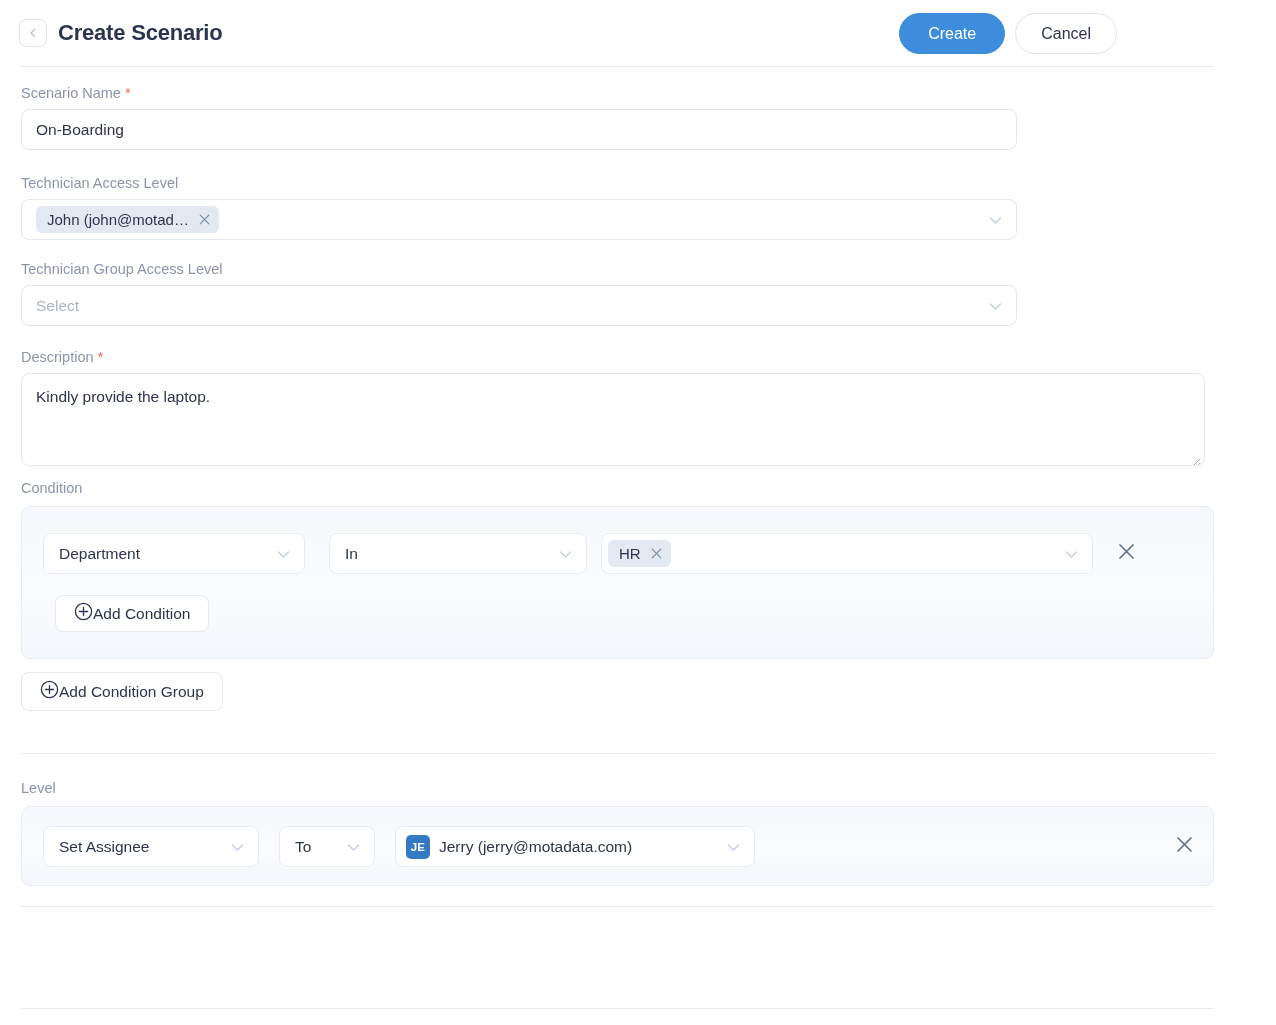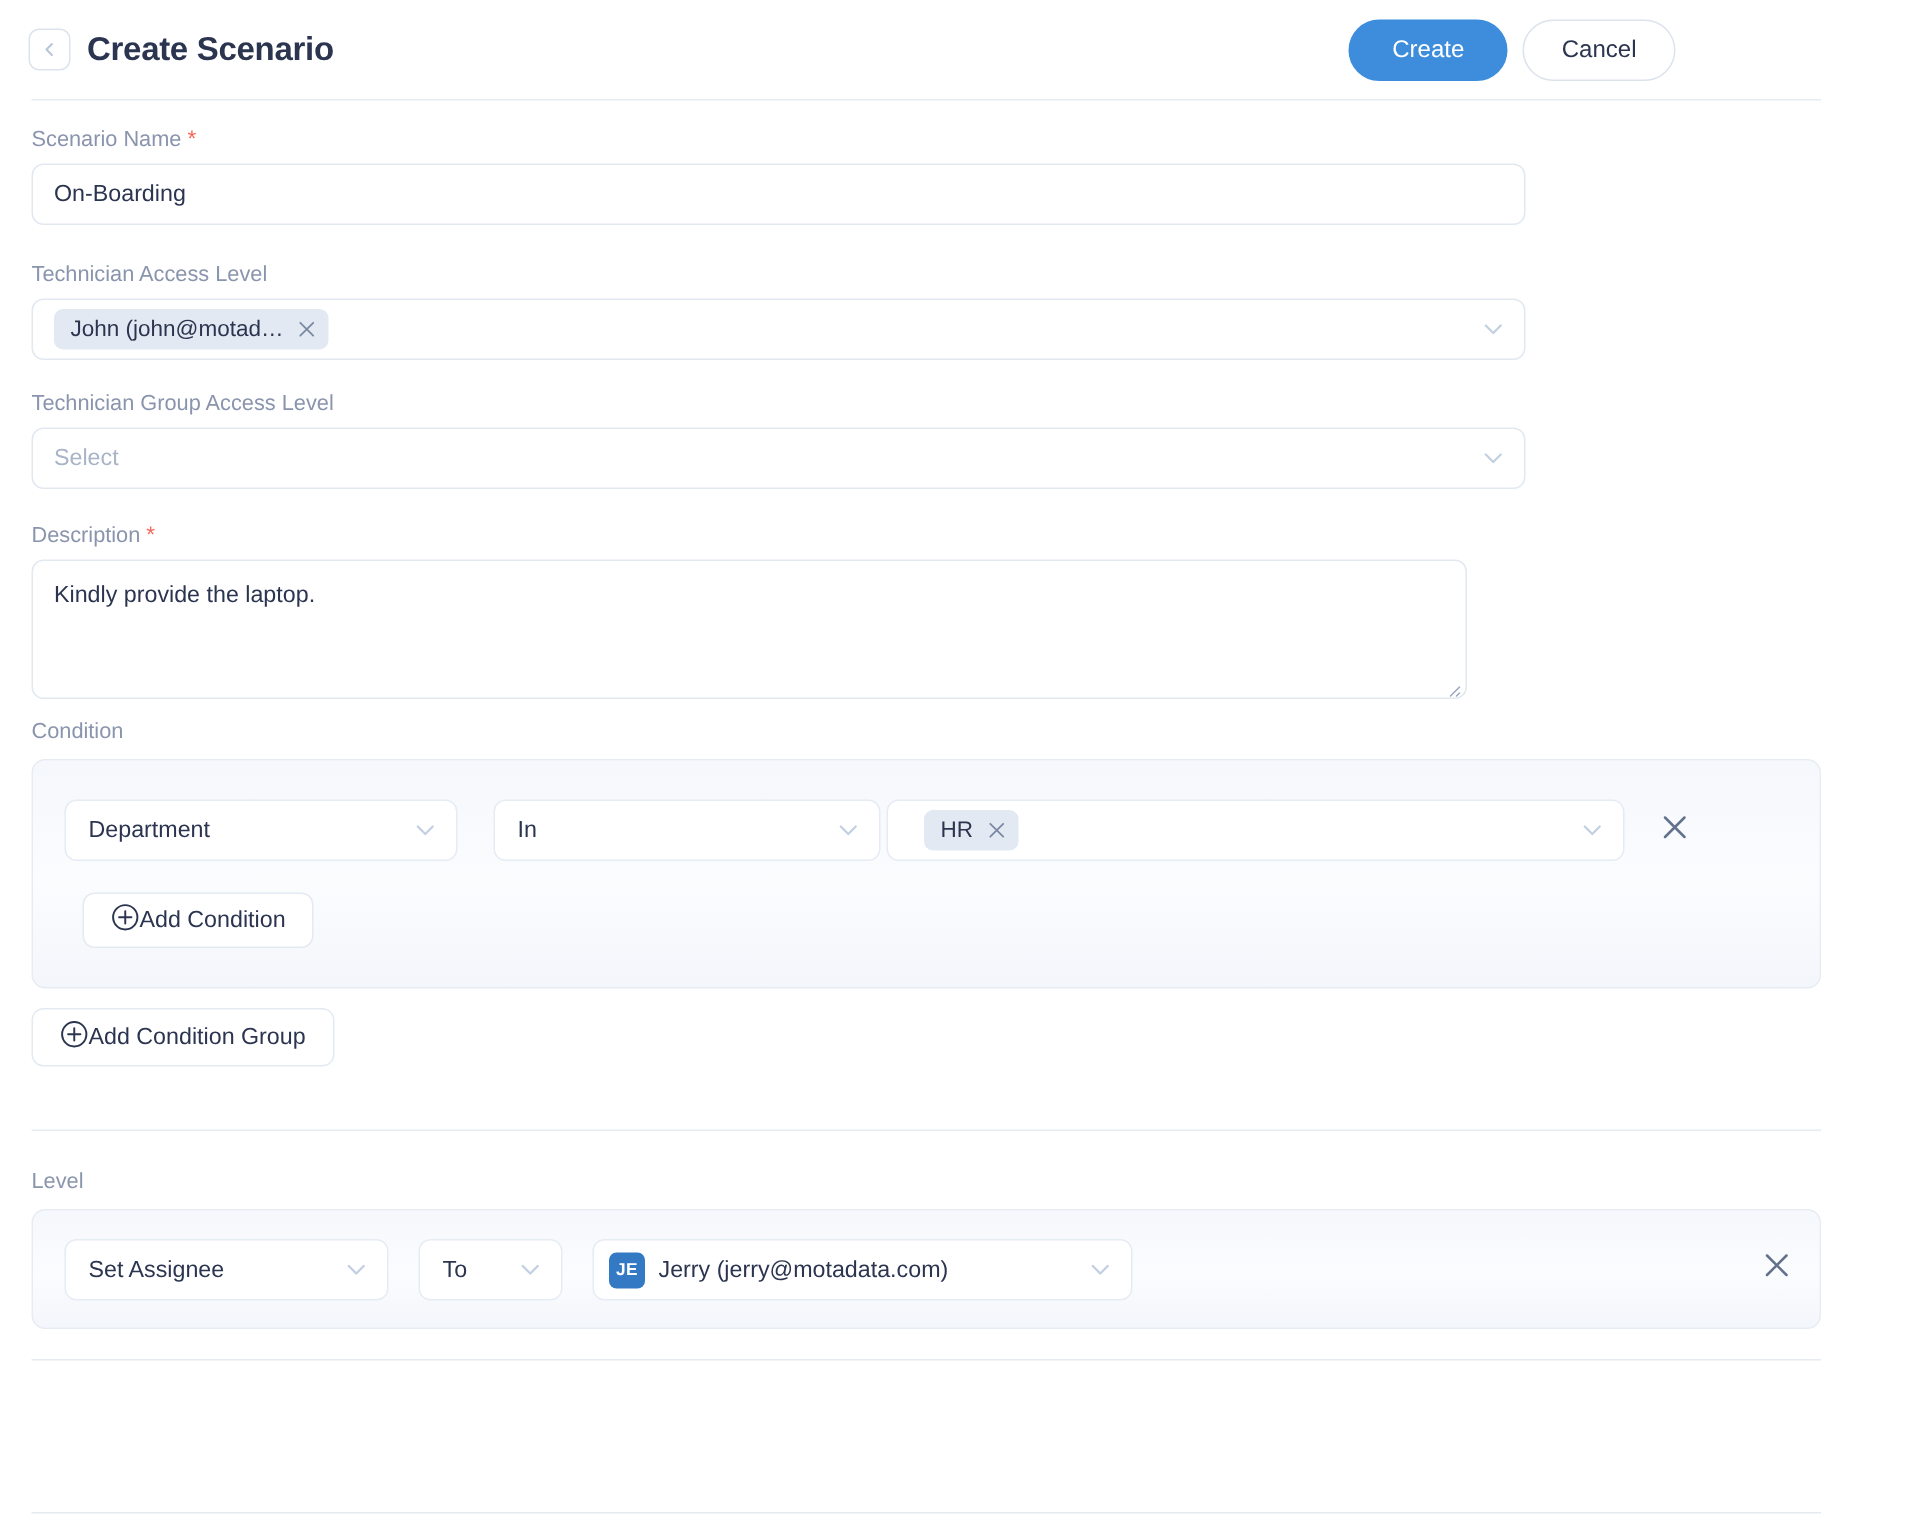--- a/index.html
+++ b/index.html
@@ -73,21 +73,21 @@
   .chip {
     display:inline-flex; align-items:center; gap: 10px;
     background: #e3e9f2; border-radius: 6px;
     height: 27px; padding: 0 9px 0 11px;
     font-size: 15px; color: #2c3550; max-width: 215px;
   }
   .chip .chip-label { overflow:hidden; white-space:nowrap; text-overflow: ellipsis; }
   .chip-x { cursor:pointer; display:flex; align-items:center; }
 
   .textarea {
-    width: 957px; height: 93px; border: 1px solid #e2e8f0; border-radius: 8px;
+    width: 1184px; height: 93px; border: 1px solid #e2e8f0; border-radius: 8px;
     background: #fff; padding: 13px 14px; font-size: 15.5px; color: #2c3550;
     font-family: "Liberation Sans", sans-serif; line-height: 20px;
     position: relative; resize: none; overflow: hidden;
   }
   .resize-grip {
     position:absolute; right: 3px; bottom: 2px; width: 12px; height: 12px;
     cursor: nwse-resize;
   }
 
   
@@ -98,21 +98,21 @@
     background: linear-gradient(180deg,#f5f8fc 0%, #fbfcfe 55%, #f3f6fb 100%);
   }
   .cond-row { position:absolute; left: 21px; top: 26px; display:flex; align-items:center; gap: 0; }
   .sel {
     height: 41px; border: 1px solid #e6ecf4; border-radius: 8px; background: #fff;
     display:flex; align-items:center; padding: 0 34px 0 15px; position:relative;
     font-size: 15.5px; color:#2c3550; cursor: pointer;
   }
   .sel-dept { width: 262px; }
   .sel-op   { width: 258px; margin-left: 24px; }
-  .sel-val  { width: 492px; margin-left: 4px; padding-left: 24px; }
+  .sel-val  { width: 492px; margin-left: 14px; padding-left: 6px; }
   .row-x {
     margin-left: 20px; width: 26px; height: 26px;
     display:flex; align-items:center; justify-content:center; cursor:pointer;
   }
   .btn-ghost {
     height: 37px; border: 1px solid #e4eaf2; border-radius: 8px; background: #fff;
     display:inline-flex; align-items:center; gap: 0; padding: 0 18px;
     font-size: 15.5px; color: #2c3550; cursor: pointer;
   }
   .add-cond { position:absolute; left: 33px; top: 88px; }

